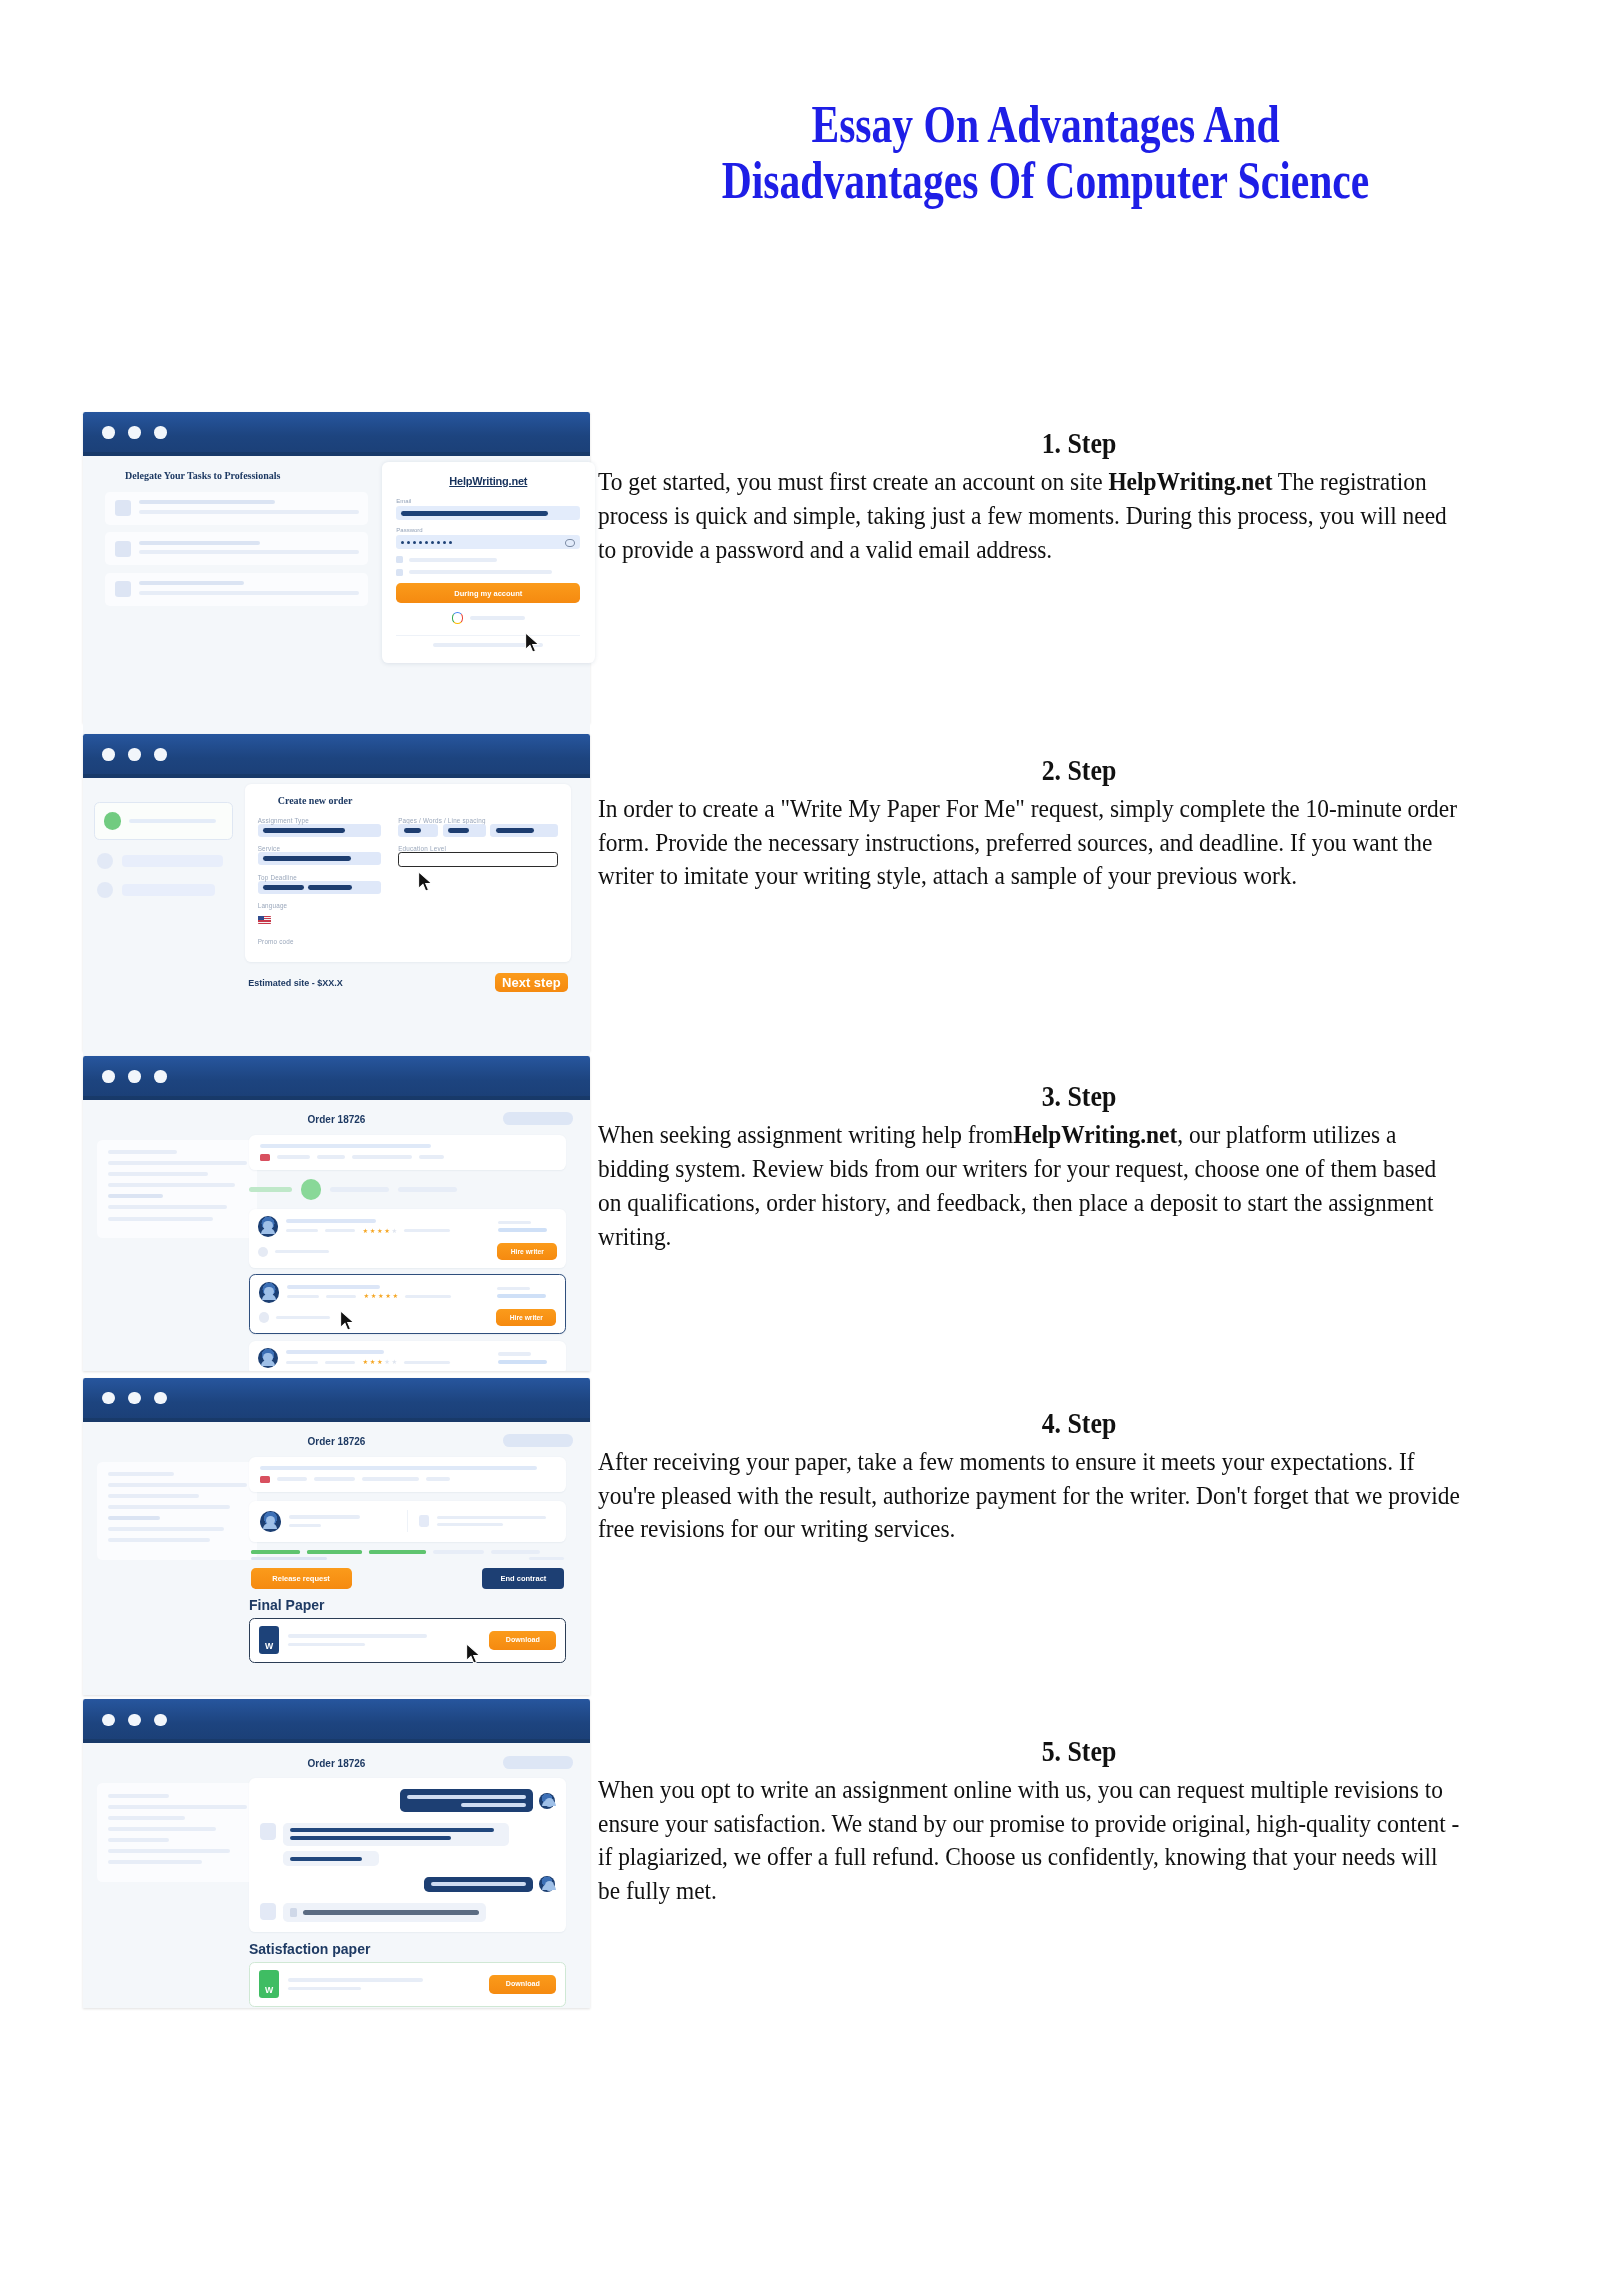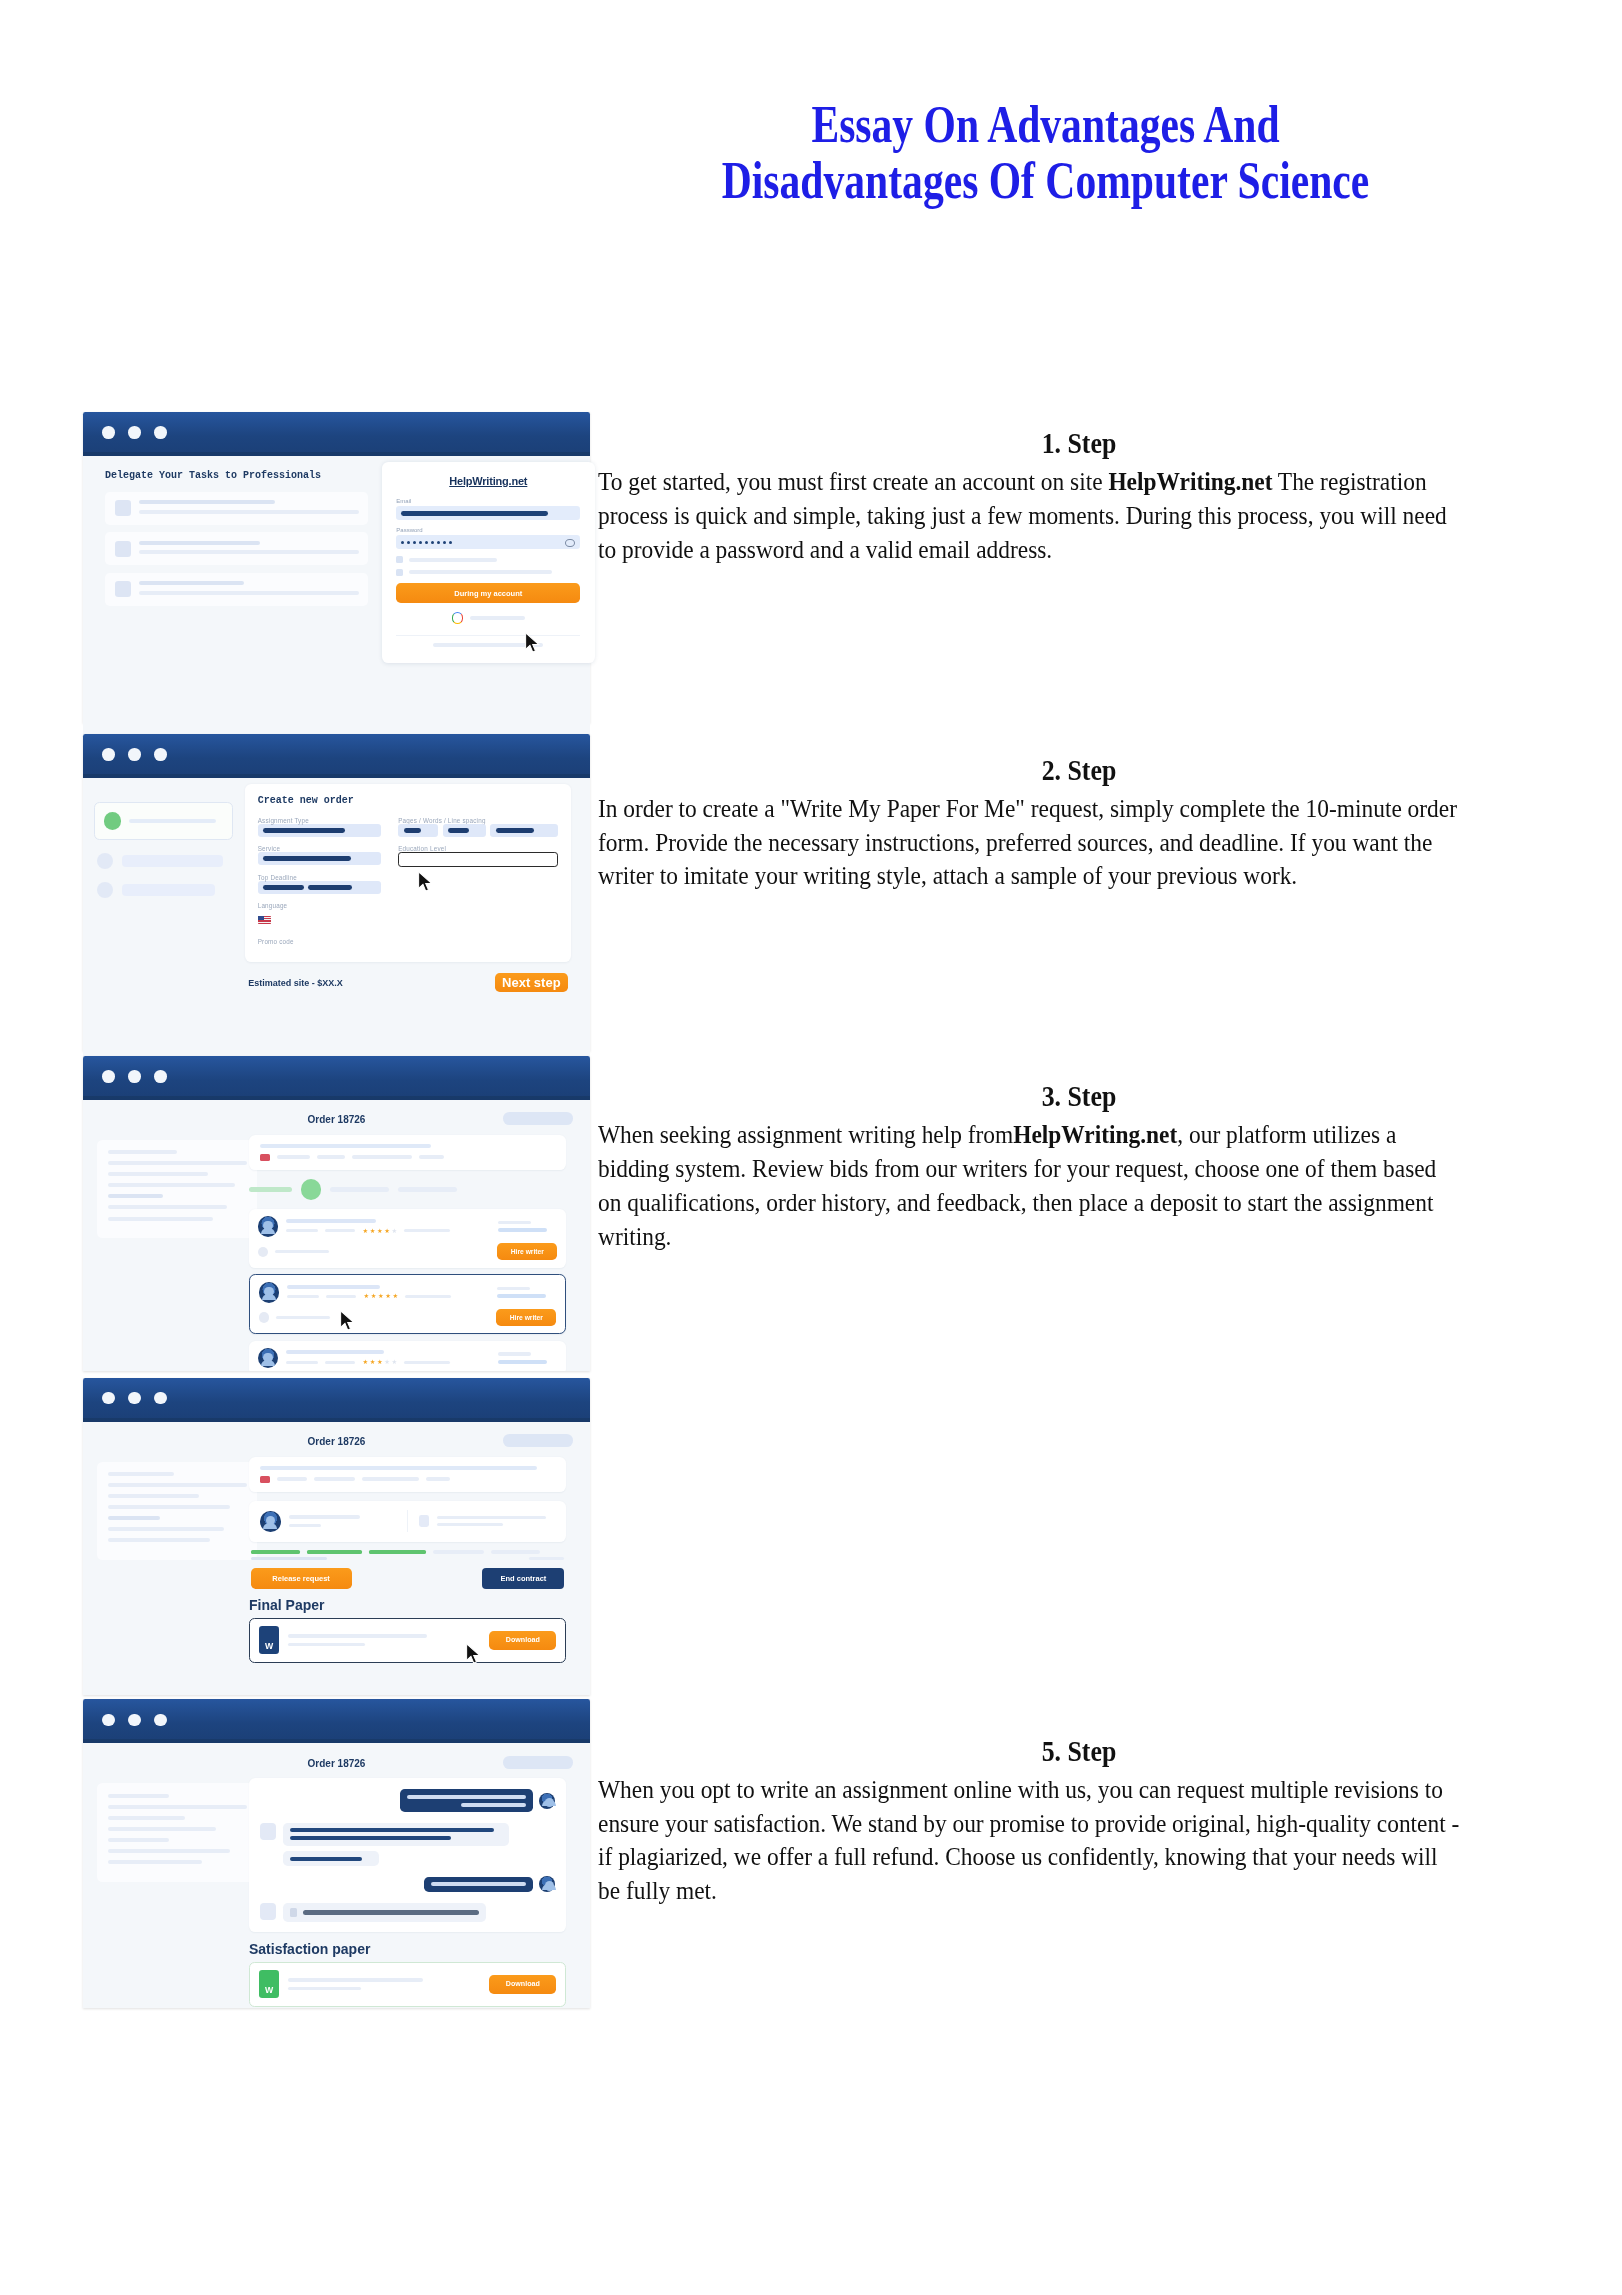--- a/index.html
+++ b/index.html
@@ -38,21 +38,21 @@
     background:#15355f;opacity:.55;
   }
   .dots{position:absolute;left:19px;top:14.3px;display:flex;gap:13.5px;}
   .dot{width:12.7px;height:12.7px;border-radius:50%;background:#f2f6fb;}
   .mock-body{padding:11px 14.3px 12.7px 14.3px;background:#f4f7fa;min-height:238px;position:relative;}
 
   
   .ph{background:#dbe4f3;border-radius:3.2px;}
   .ph-l{background:#e7edf7;border-radius:3.2px;}
   .lbl{font-family:"Liberation Sans",sans-serif;font-size:6.3px;color:#9aa7bb;letter-spacing:0.2px;}
-  .hd{font-family:Liberation Mono, monospace;font-weight:bold;color:#1e3a63;}
+  .hd{font-family:Liberation Serif, serif;font-weight:bold;color:#1e3a63;margin-left:20px;}
   .btn-o{
     background:linear-gradient(180deg,#fb9b1b 0%,#f58a10 100%);
     color:#fff;border-radius:4.8px;
     font-family:"Liberation Sans",sans-serif;font-weight:bold;
     display:flex;align-items:center;justify-content:center;
     text-align:center;
   }
   .btn-n{
     background:#1d3f73;color:#fff;border-radius:4px;
     font-family:"Liberation Sans",sans-serif;font-weight:bold;
@@ -575,20 +575,24 @@
             <div class="cursor" style="left:215px;top:24px;">
               <svg width="17.4" height="22" viewBox="0 0 22 28">
                   <path d="M2 1 L2 22 L7.5 17 L11 25.5 L14.5 24 L11 15.8 L18.5 15.8 Z" fill="#111" stroke="#fff" stroke-width="1.3"></path>
                 </svg>
             </div>
           </div>
         </div>
       </div>
     </div>
 
+    <div class="txt-col" style="top:19px;">
+      <h2 class="step-h">4. Step</h2>
+      <p class="step-p">After receiving your paper, take a few moments to ensure it meets your expectations. If you're pleased with the result, authorize payment for the writer. Don't forget that we provide free revisions for our writing services.</p>
+    </div>
   </div>
 
   <div class="step-row">
 
     <div class="mock" style="top:-12.7px;height:309px;overflow:hidden;">
       <div class="mock-bar">
         <div class="dots">
           <span class="dot"></span>
           <span class="dot"></span>
           <span class="dot"></span>

